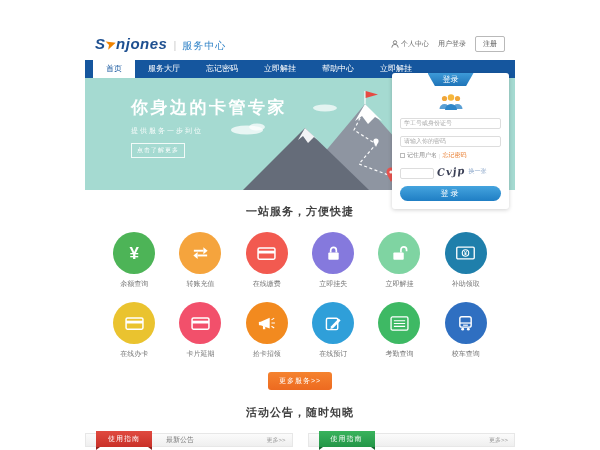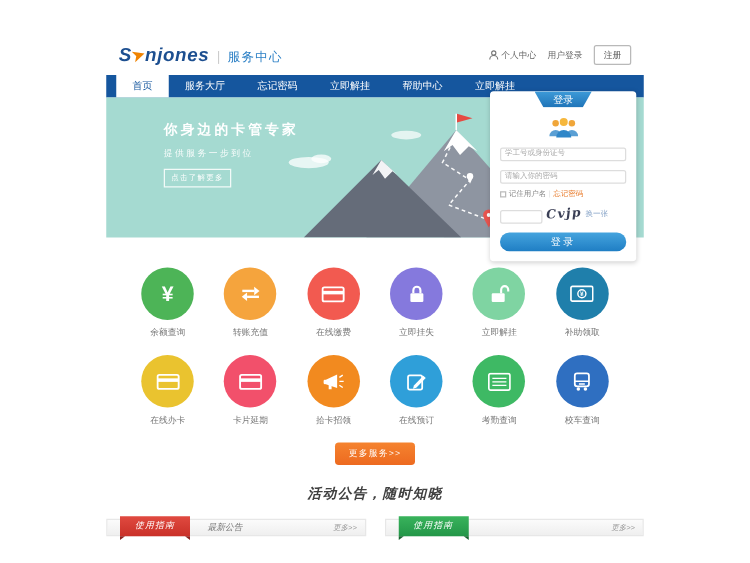--- a/index.html
+++ b/index.html
@@ -19,21 +19,21 @@
   .register-btn { border:1px solid #b9b9b9; border-radius:2px; padding:2px 7px; font-size:7px; color:#555; background:#fff; cursor:pointer; }
 
   
   .nav { height:18px; background:#15569e; display:flex; padding-left:8px; }
   .nav-item { color:#fff; font-size:8px; line-height:18px; padding:0 13px; cursor:pointer; }
   .nav-item.active { background:#ffffff; color:#15569e; font-weight:normal; }
 
   
   .hero { height:112px; background:#a5dad1; position:relative; }
   .hero-text { position:absolute; left:46px; top:18px; color:#fff; z-index:2; }
-  .hero-title { font-size:11px; font-weight:bold; letter-spacing:2.5px; }
+  .hero-title { font-size:17px; font-weight:bold; letter-spacing:2.5px; }
   .hero-sub { font-size:7px; margin-top:7px; letter-spacing:2px; opacity:.92; }
   .hero-cta { display:inline-block; margin-top:7px; border:1px solid rgba(255,255,255,.85); font-size:6px; padding:2px 5px; color:#fff; letter-spacing:1px; cursor:pointer; }
   .hero-art { position:absolute; left:120px; bottom:0; width:300px; height:100px; }
 
   
   .login-card { position:absolute; right:6px; top:-5px; width:117px; background:#fff; border-radius:3px;
     box-shadow:0 1px 4px rgba(0,0,0,.18); padding:17px 8px 8px; z-index:5; }
   .login-tab { position:absolute; top:0; left:50%; transform:translateX(-50%); width:46px; height:13px;
     background:linear-gradient(#3d9ad8,#1f74b8); clip-path:polygon(0 0,100% 0,84% 100%,16% 100%);
     color:#fff; font-size:8px; line-height:13px; text-align:center; cursor:pointer; }
@@ -58,21 +58,21 @@
   .section-title { font-size:11px; font-weight:bold; color:#404040; letter-spacing:1px; }
   .service-grid { display:grid; grid-template-columns:repeat(6,1fr); row-gap:13px; padding:13px 16px 0; }
   .service-item { cursor:pointer; }
   .circle { width:42px; height:42px; border-radius:50%; margin:0 auto; display:flex; align-items:center; justify-content:center; }
   .circle .glyph { color:#fff; font-size:17px; font-weight:bold; line-height:1; }
   .service-label { margin-top:5px; font-size:7px; color:#777; }
   .more-btn { display:inline-block; margin-top:13px; background:linear-gradient(#f5832f,#ed6a20); color:#fff;
     font-size:7px; padding:4px 11px; border-radius:3px; letter-spacing:1px; border:none; cursor:pointer; }
 
   
-  .announce { margin-top:15px;font-style:italic; }
+  .announce { margin-top:15px; }
   .announce .section-title { text-align:center; display:block; }
   .panels { display:flex; gap:15px; margin-top:13px; }
   .panel { flex:1; }
   .tabbar { position:relative; height:14px; background:linear-gradient(#fbfbfb,#efefef); border:1px solid #e7e7e7;
     display:flex; align-items:center; }
   .ribbon { position:absolute; top:-3px; left:10px; width:56px; height:16px; color:#fff; font-size:7px;
     line-height:16px; text-align:center; letter-spacing:1px; cursor:pointer; }
   .ribbon.red { background:linear-gradient(#e04a40,#c93028); }
   .ribbon.green { background:linear-gradient(#39b35c,#239648); }
   .ribbon::before,.ribbon::after { content:""; position:absolute; top:100%; width:0; height:0; }
@@ -168,20 +168,21 @@
       <div class="captcha-row">
         <input class="login-input captcha-input" type="text" style="">
         <span class="captcha-img">Cvjp</span>
         <span class="captcha-refresh">换一张</span>
       </div>
       <button class="login-btn">登录</button>
     </div>
   </div>
 
   <div class="services">
+    <span class="section-title">一站服务，方便快捷</span>
     <div class="service-grid">
 
       <div class="service-item">
         <div class="circle" style="background-color: rgb(77, 180, 87);">
             <span class="glyph">¥</span>
           </div>
         <div class="service-label">余额查询</div>
       </div>
 
       <div class="service-item">

